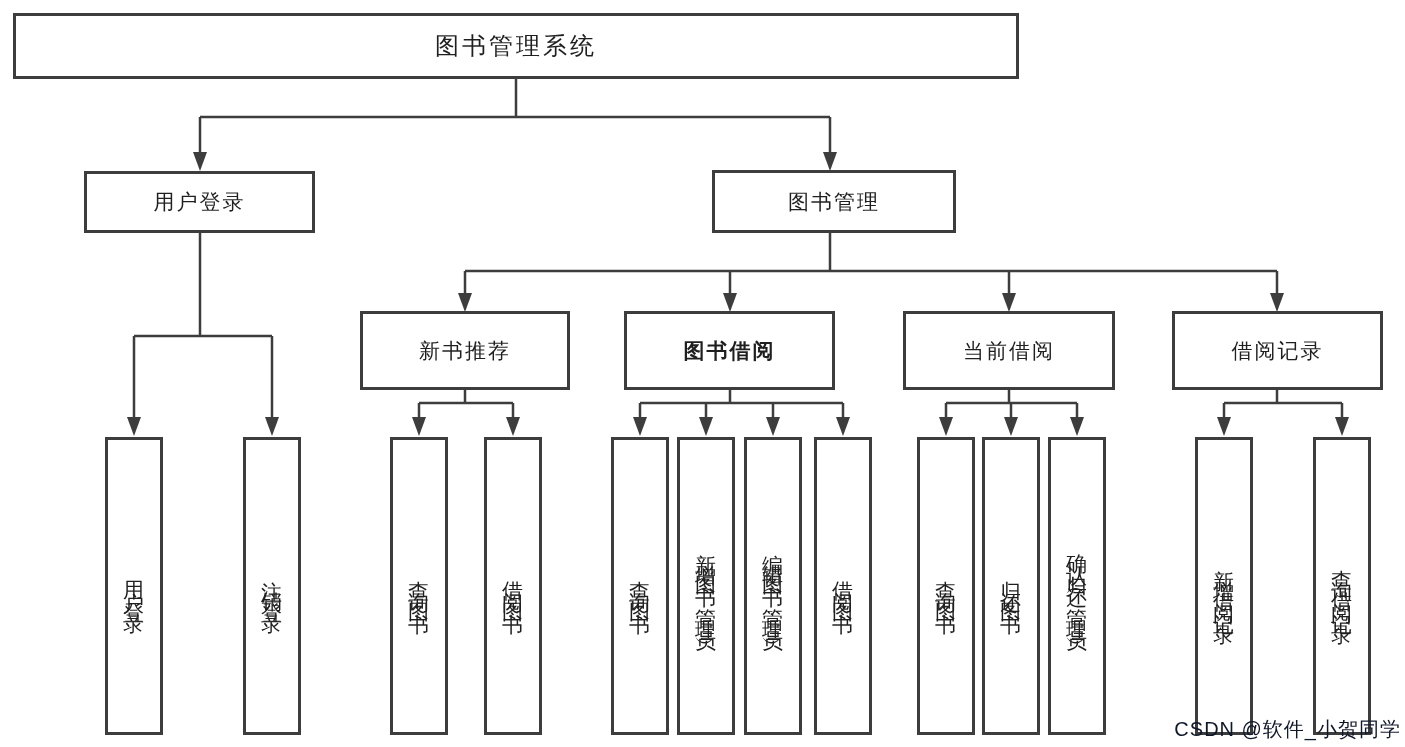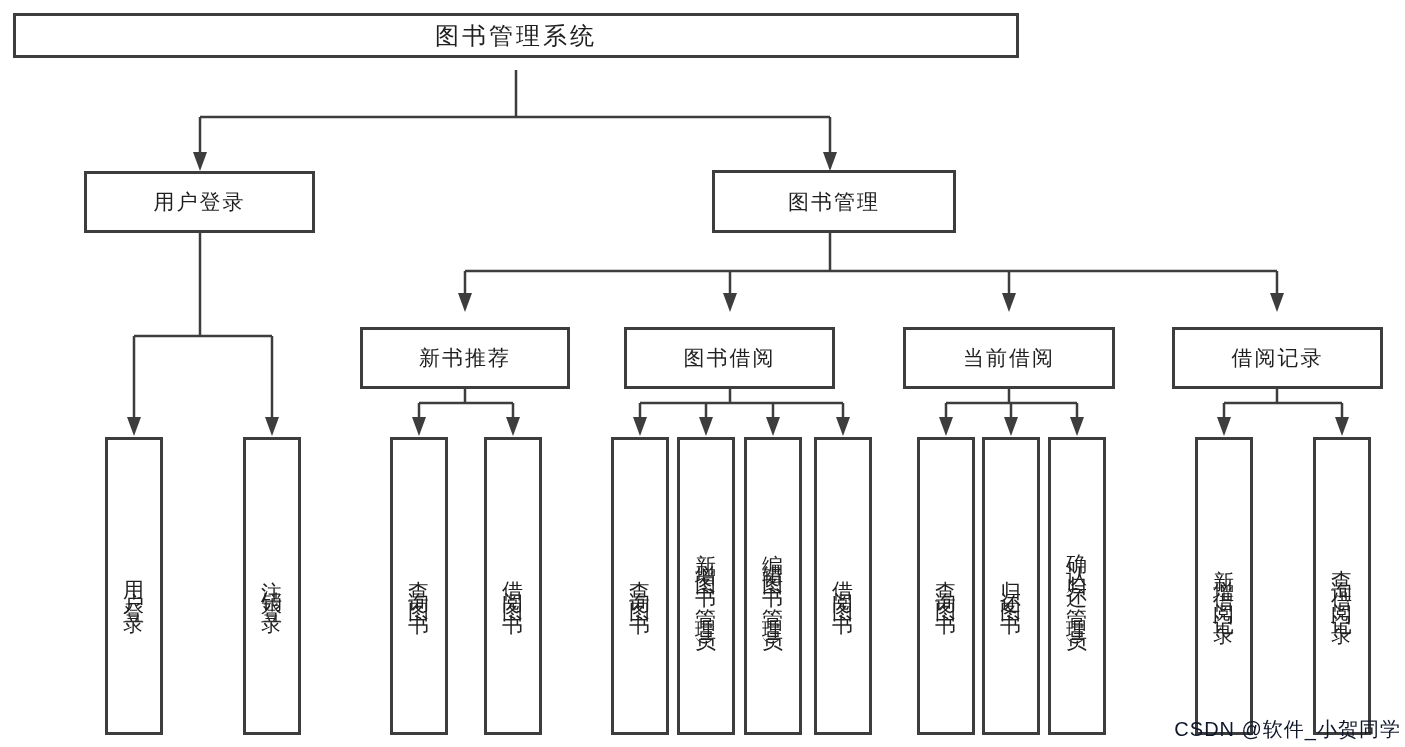--- a/index.html
+++ b/index.html
@@ -15,26 +15,26 @@
     border:3px solid #3d3d3d;display:flex;align-items:center;justify-content:center;
     z-index:2;
   }
   .hlabel{font-size:21px;letter-spacing:2px;white-space:nowrap;}
   .root-label{font-size:24px;letter-spacing:3px;}
   .vbox span{
     writing-mode:vertical-rl;text-orientation:mixed;
     font-size:21px;letter-spacing:11px;line-height:1;white-space:nowrap;
   }
   
-  .n-root{left:13px;top:13px;width:1006px;height:45px;}
+  .n-root{left:13px;top:13px;width:1006px;height:66px;}
   .n-l2a{left:84px;top:171px;width:231px;height:62px;}
   .n-l2b{left:712px;top:170px;width:244px;height:63px;}
-  .n-l3{top:327px;height:62px;}
+  .n-l3{top:311px;height:79px;}
   .n-l3a{left:360px;width:210px;}
-  .n-l3b{left:624px;width:211px;}
+  .n-l3b{left:624px;width:211px;font-weight:bold;}
   .n-l3c{left:903px;width:212px;}
   .n-l3d{left:1172px;width:211px;}
   .vbox{top:437px;width:58px;height:298px;}
   .n-a1{left:105px;} .n-a2{left:243px;}
   .n-b1{left:390px;} .n-b2{left:484px;}
   .n-c1{left:611px;} .n-c2{left:677px;} .n-c3{left:744px;} .n-c4{left:814px;}
   .n-d1{left:917px;} .n-d2{left:982px;} .n-d3{left:1048px;}
   .n-e1{left:1195px;} .n-e2{left:1313px;}
   .watermark{
     position:absolute;right:4px;bottom:4px;z-index:3;

